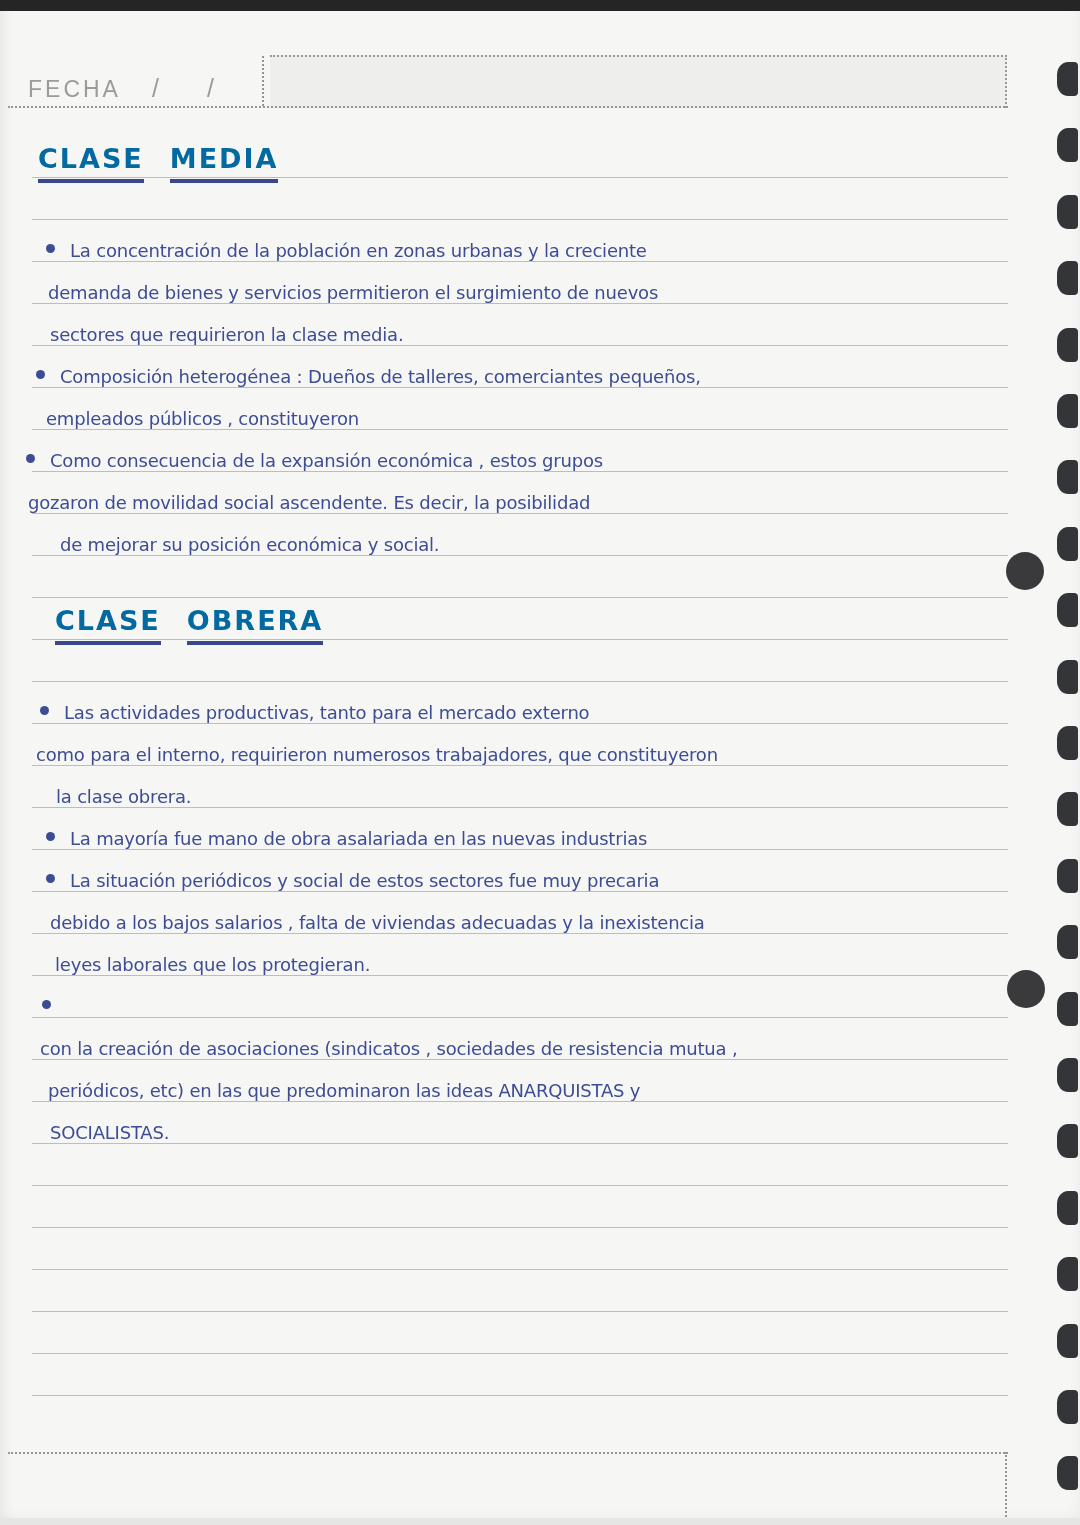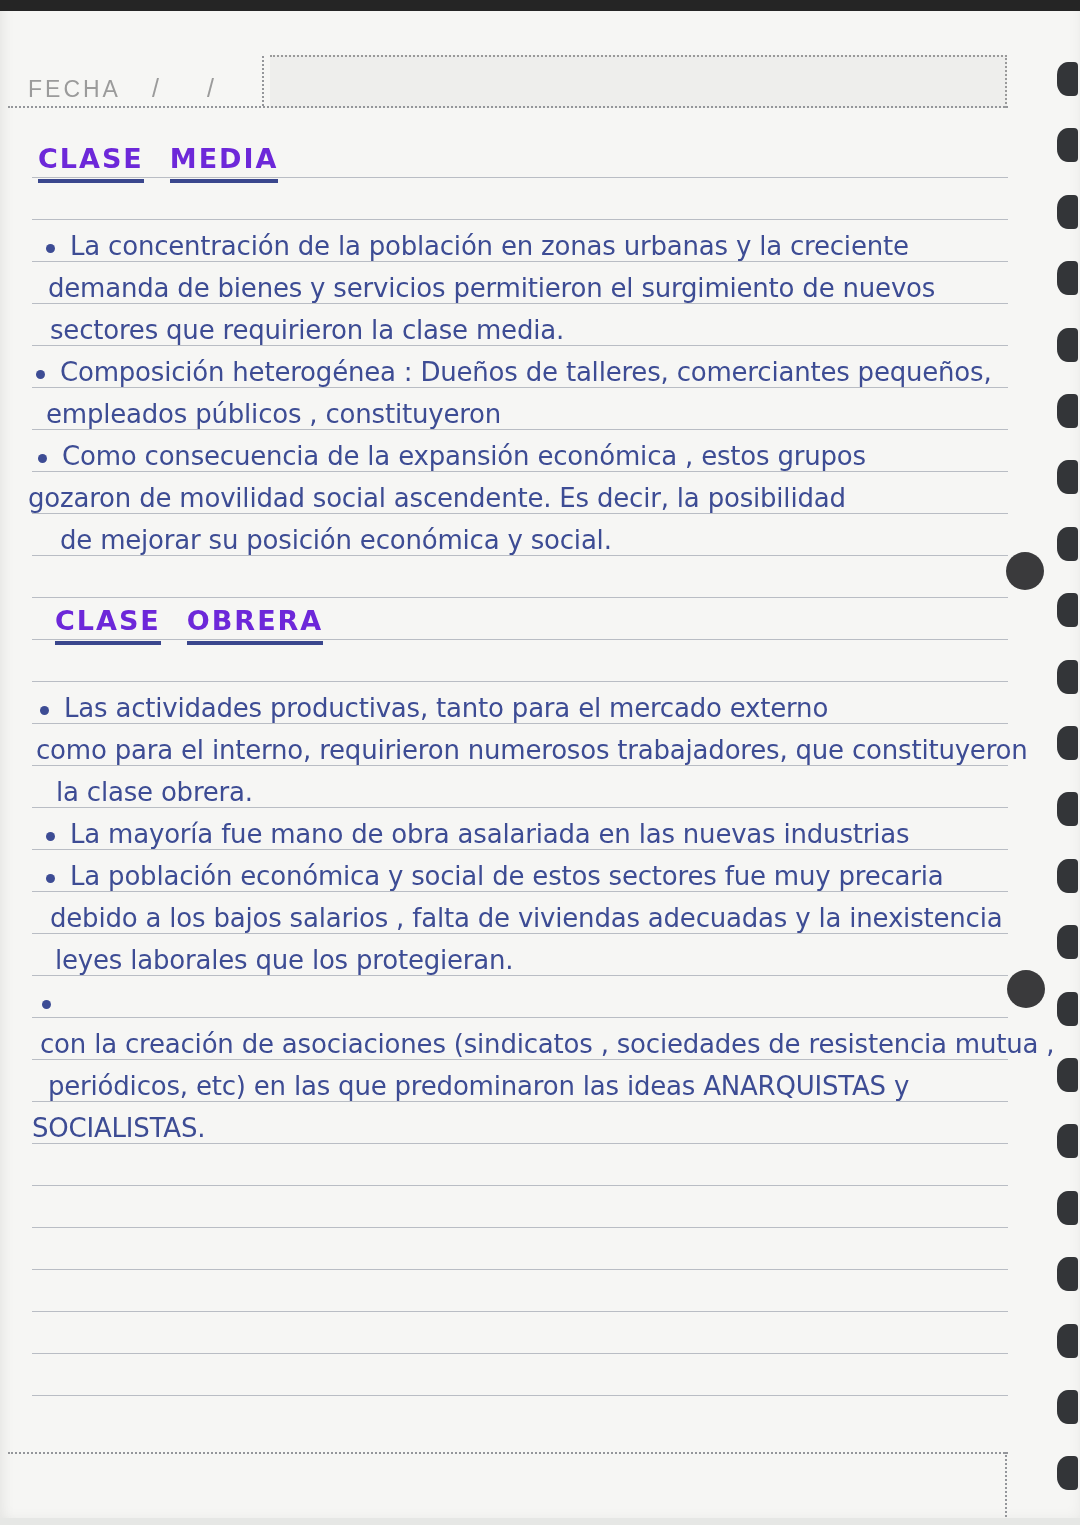--- a/index.html
+++ b/index.html
@@ -25,24 +25,24 @@
   
   .ftr-dotted{position:absolute;top:1452px;left:8px;width:1000px;border-top:2px dotted #94969a;}
   .ftr-vsep{position:absolute;top:1452px;left:1005px;height:68px;border-left:2px dotted #94969a;}
   .no-olvidar{position:absolute;top:1535px;right:85px;font-size:22px;letter-spacing:2px;color:#9fa2a5;}
   
   .rule{position:absolute;left:32px;width:976px;height:0;border-top:1.5px solid #b9bdc4;}
   
   .hand-line{
     position:absolute;display:flex;align-items:flex-end;height:36px;
     font-family:"DejaVu Sans", sans-serif;
-    color:#3d4c94;font-size:26px;letter-spacing:-0.2px;white-space:nowrap;
+    color:#3d4c94;font-size:18px;letter-spacing:-0.2px;white-space:nowrap;
   }
   .hand-line .ttext{padding-bottom:2px;}
-  .hand-title{height:50px;font-size:27px;font-weight:600;letter-spacing:2px;color:#6d28d9;}
+  .hand-title{height:50px;font-size:27px;font-weight:600;letter-spacing:2px;color:#0369a1;}
   .hand-title .tword{line-height:1;padding-bottom:7px;border-bottom:4px solid #3a478d;margin-right:26px;}
   .bullet-dot{width:9px;height:9px;border-radius:50%;background:#3d4c94;margin:0 15px 10px 2px;flex:0 0 auto;}
   
   .bind-hole{position:absolute;right:2px;width:21px;height:34px;background:#333538;
              border-radius:11px 4px 4px 11px / 13px 4px 4px 13px;}
   .punch-hole{position:absolute;width:38px;height:38px;border-radius:50%;background:#3a3a3c;}
   .punch-top{left:1006px;top:552px;}
   .punch-bottom{left:1007px;top:970px;}
 </style>
 </head>
@@ -105,21 +105,21 @@
       <div class="hand-line" style="left: 50px; top: 311px;">
         <span class="ttext">sectores que requirieron la clase media.</span>
       </div>
       <div class="hand-line" style="left: 34px; top: 353px;">
         <span class="bullet-dot"></span>
         <span class="ttext">Composición heterogénea : Dueños de talleres, comerciantes pequeños,</span>
       </div>
       <div class="hand-line" style="left: 46px; top: 395px;">
         <span class="ttext">empleados públicos , constituyeron</span>
       </div>
-      <div class="hand-line" style="left: 36px; top: 437px;">
+      <div class="hand-line" style="left: 24px; top: 437px;">
         <span class="bullet-dot"></span>
         <span class="ttext">Como consecuencia de la expansión económica , estos grupos</span>
       </div>
       <div class="hand-line" style="left: 28px; top: 479px;">
         <span class="ttext">gozaron de movilidad social ascendente. Es decir, la posibilidad</span>
       </div>
       <div class="hand-line" style="left: 60px; top: 521px; justify-content: flex-end;">
         <span class="ttext">de mejorar su posición económica y social.</span>
       </div>
       <div class="hand-line hand-title" style="left: 55px; top: 595px;">
@@ -135,38 +135,38 @@
       </div>
       <div class="hand-line" style="left: 56px; top: 773px;">
         <span class="ttext">la clase obrera.</span>
       </div>
       <div class="hand-line" style="left: 44px; top: 815px;">
         <span class="bullet-dot"></span>
         <span class="ttext">La mayoría fue mano de obra asalariada en las nuevas industrias</span>
       </div>
       <div class="hand-line" style="left: 44px; top: 857px;">
         <span class="bullet-dot"></span>
-        <span class="ttext">La población económica y social de estos sectores fue muy precaria</span>
+        <span class="ttext">La situación periódicos y social de estos sectores fue muy precaria</span>
       </div>
       <div class="hand-line" style="left: 50px; top: 899px;">
         <span class="ttext">debido a los bajos salarios , falta de viviendas adecuadas y la inexistencia</span>
       </div>
       <div class="hand-line" style="left: 55px; top: 941px;">
         <span class="ttext">leyes laborales que los protegieran.</span>
       </div>
       <div class="hand-line" style="left: 40px; top: 983px;">
         <span class="bullet-dot"></span>
       </div>
       <div class="hand-line" style="left: 40px; top: 1025px;">
         <span class="ttext">con la creación de asociaciones (sindicatos , sociedades de resistencia mutua ,</span>
       </div>
       <div class="hand-line" style="left: 48px; top: 1067px;">
         <span class="ttext">periódicos, etc) en las que predominaron las ideas ANARQUISTAS y</span>
       </div>
-      <div class="hand-line" style="left: 32px; top: 1109px;">
+      <div class="hand-line" style="left: 50px; top: 1109px;">
         <span class="ttext">SOCIALISTAS.</span>
       </div>
     </div>
 
   <div class="punch-hole punch-top"></div>
   <div class="punch-hole punch-bottom"></div>
 
   <div id="binding">
       <div class="bind-hole" style="top: 62px;"></div>
       <div class="bind-hole" style="top: 128.4px;"></div>

